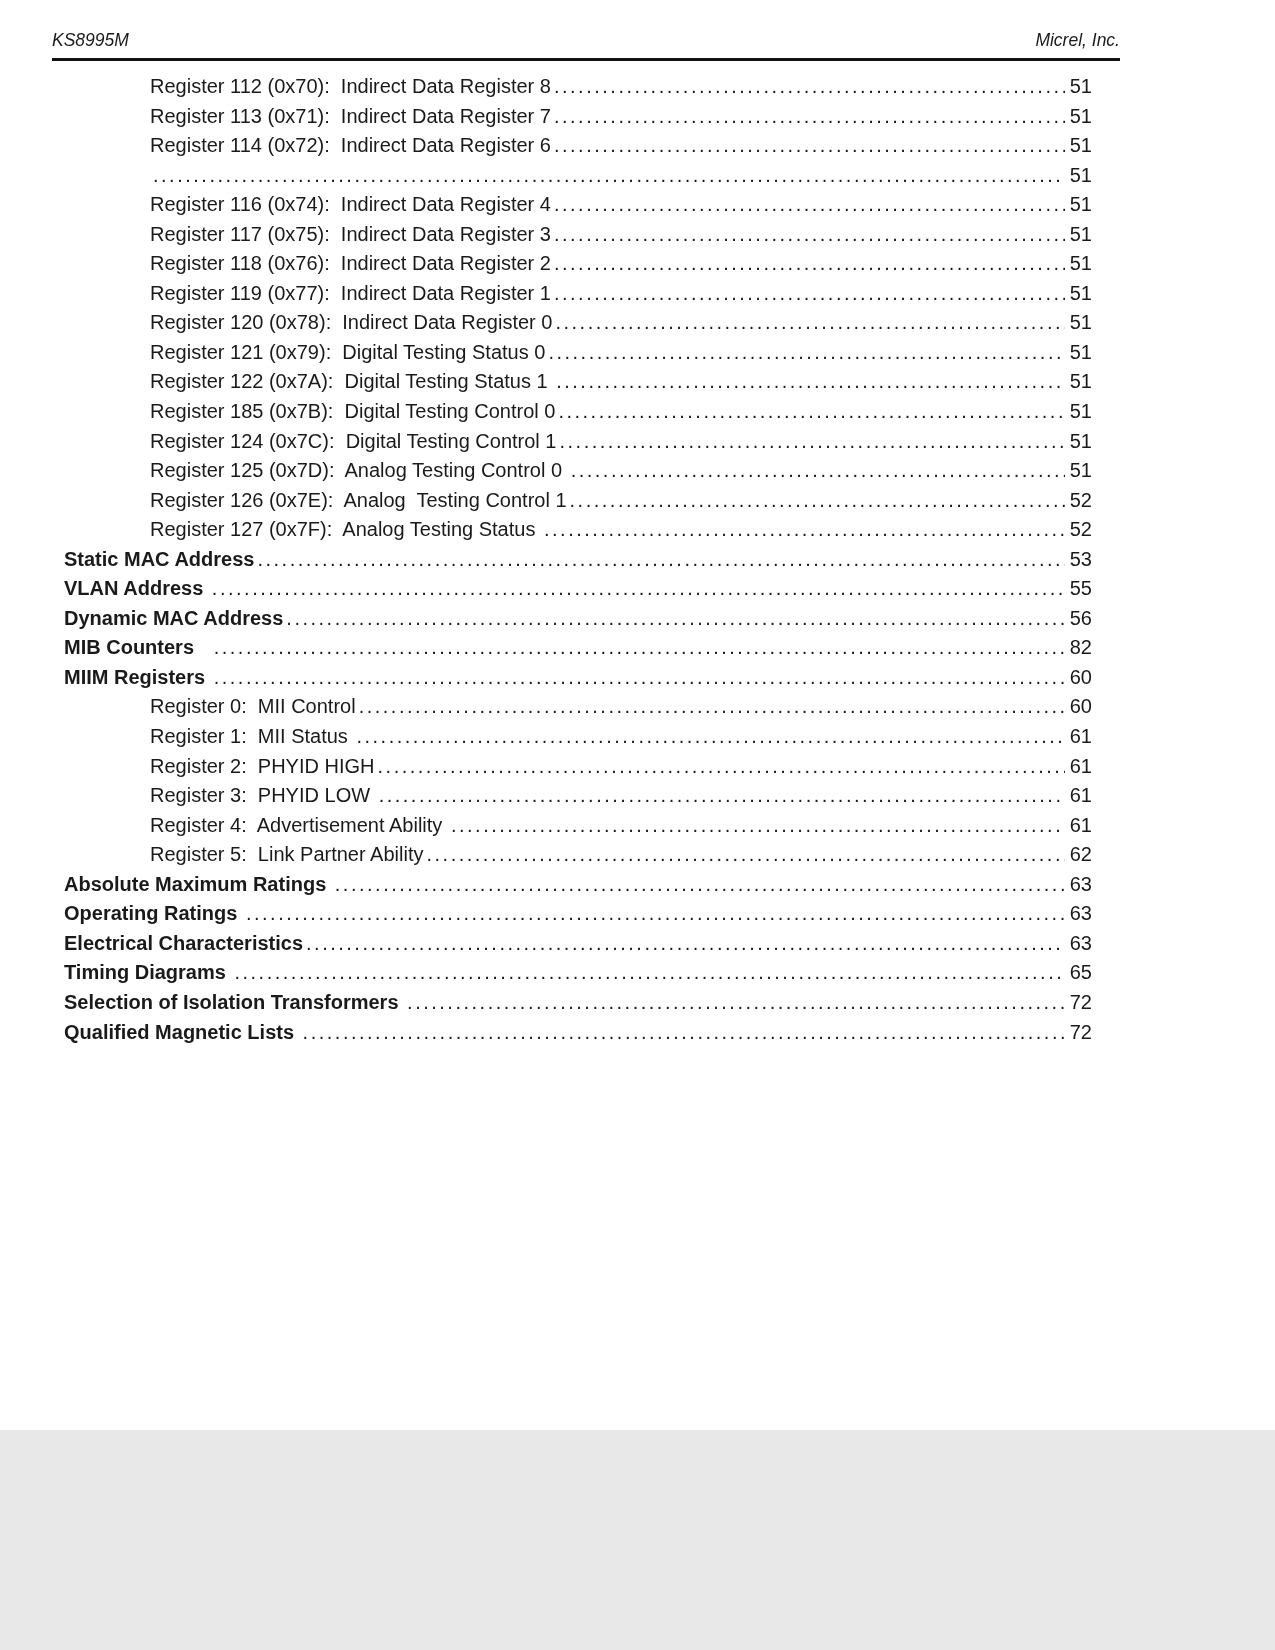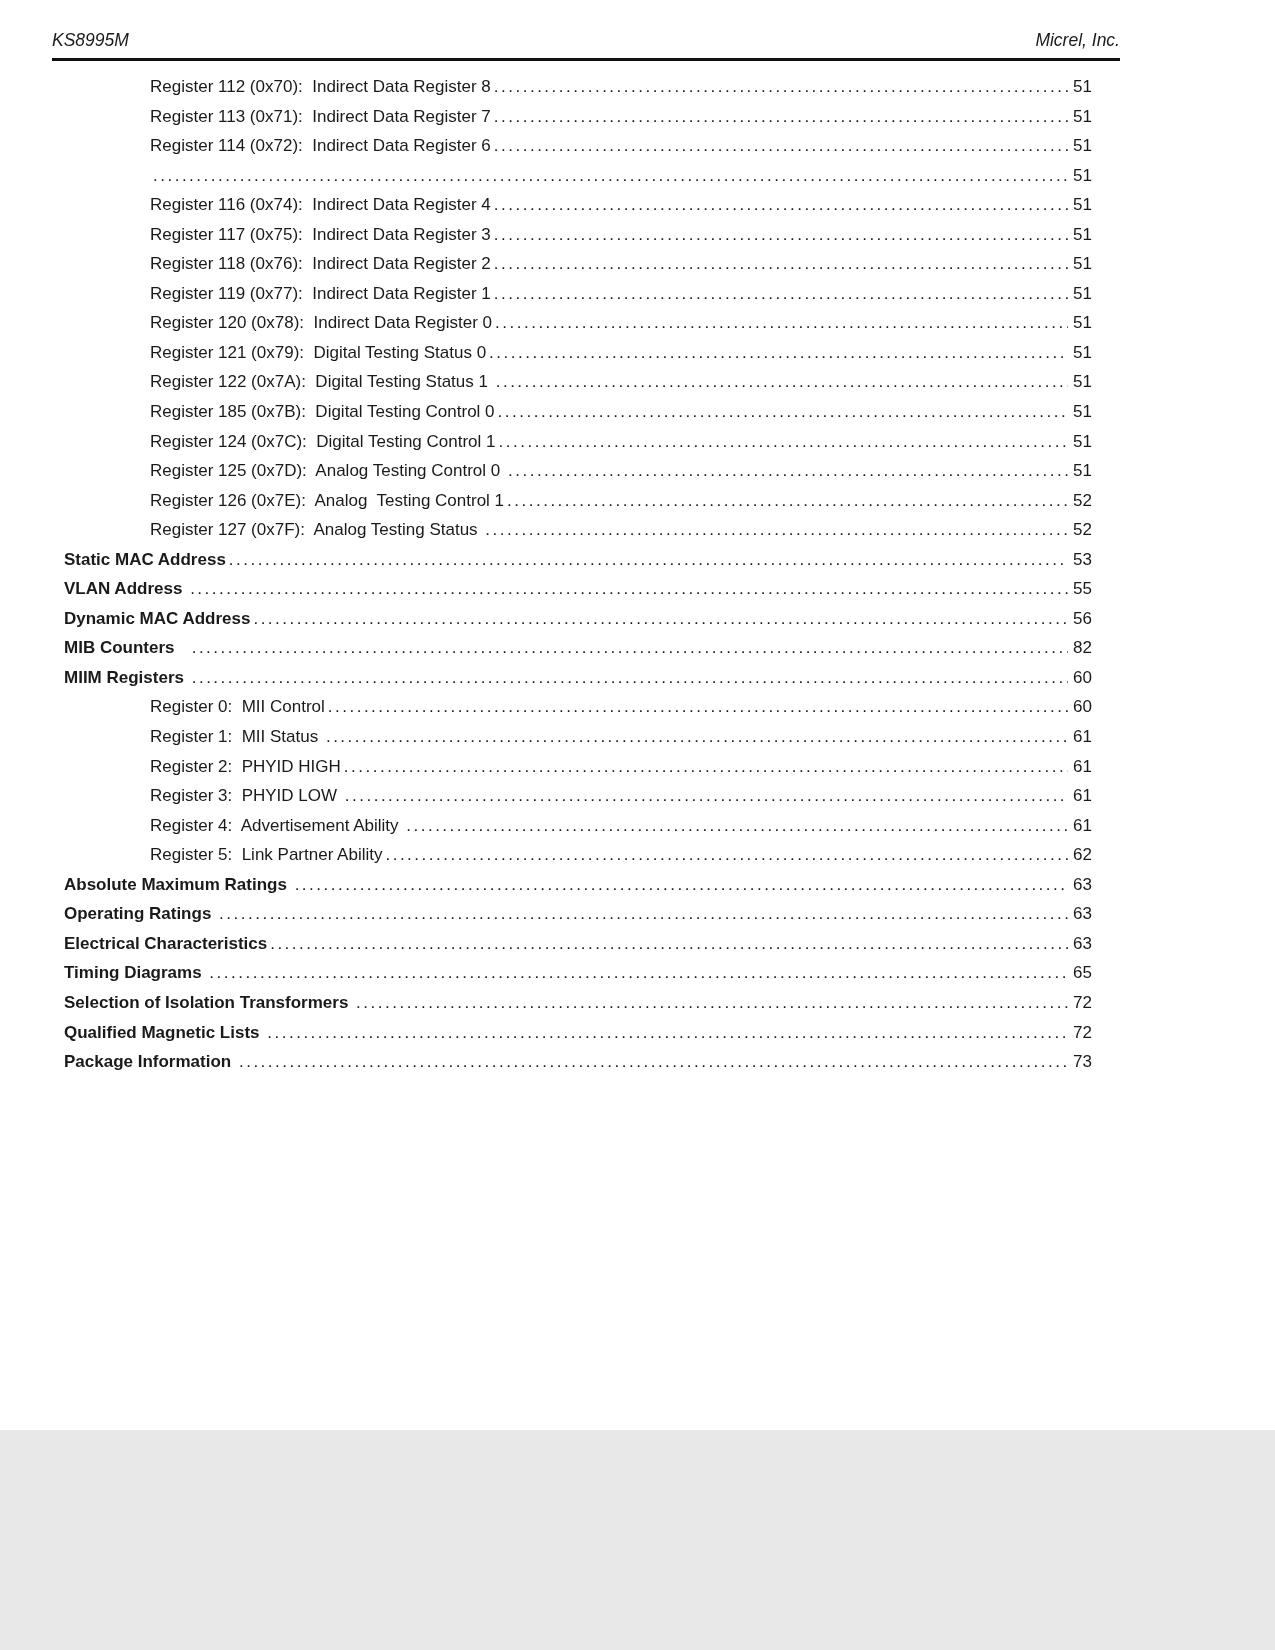--- a/index.html
+++ b/index.html
@@ -36,21 +36,21 @@
   .toc {
     position: absolute;
     top: 72px;
     left: 64px;
     right: 155px;
     padding-right: 28px;
   }
   .row {
     display: flex;
     align-items: baseline;
-    font-size: 17px;
+    font-size: 20px;
     line-height: 29.55px;
     white-space: nowrap;
   }
   .row.indent { padding-left: 86px; }
   .row .label { white-space: pre; }
   .row.bold .label { font-weight: 700; }
   .dots {
     flex: 1;
     overflow: hidden;
     white-space: nowrap;
@@ -288,25 +288,20 @@
       <span class="dots"></span>
       <span class="page-num">72</span>
     </div>
 
     <div class="row bold">
       <span class="label">Qualified Magnetic Lists </span>
       <span class="dots"></span>
       <span class="page-num">72</span>
     </div>
 
-    <div class="row bold">
-      <span class="label">Package Information </span>
-      <span class="dots"></span>
-      <span class="page-num">73</span>
-    </div>
   </div>
 
   <div class="footer">
     <span>M9999-070506</span>
     <span>July 2006</span>
   </div>
   <div class="footer-center">6</div>
 
 </div>
 

